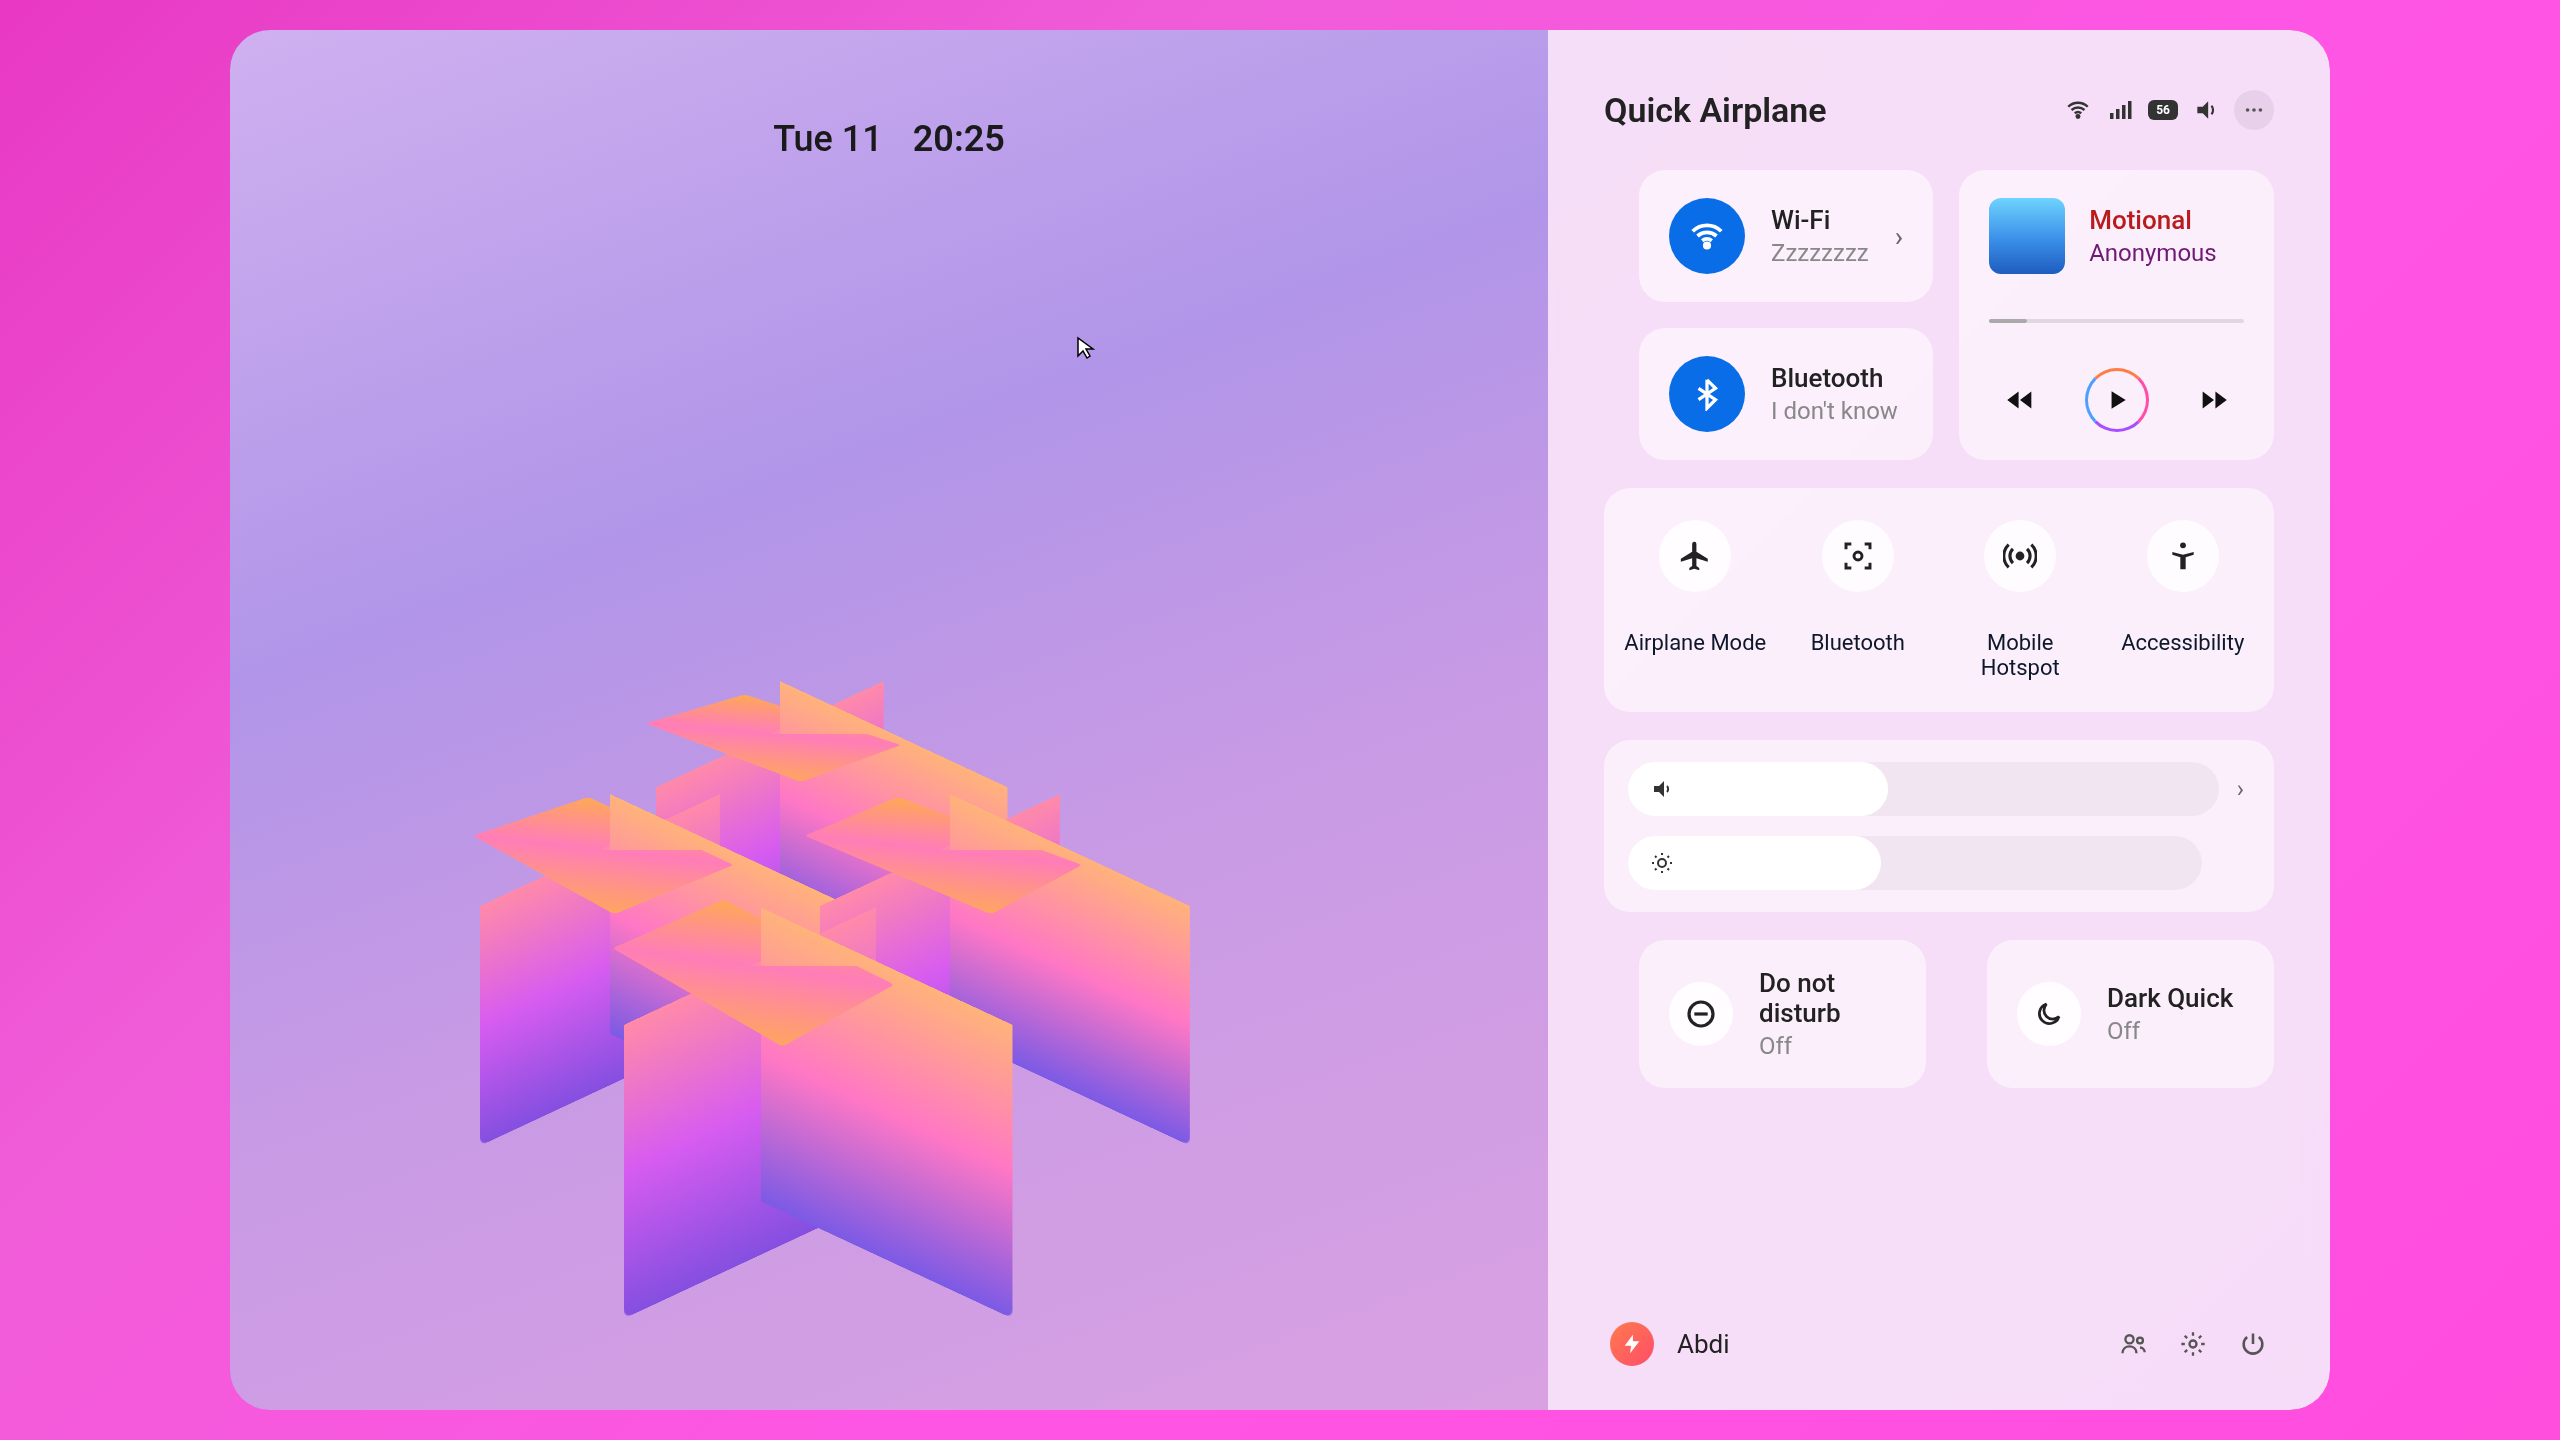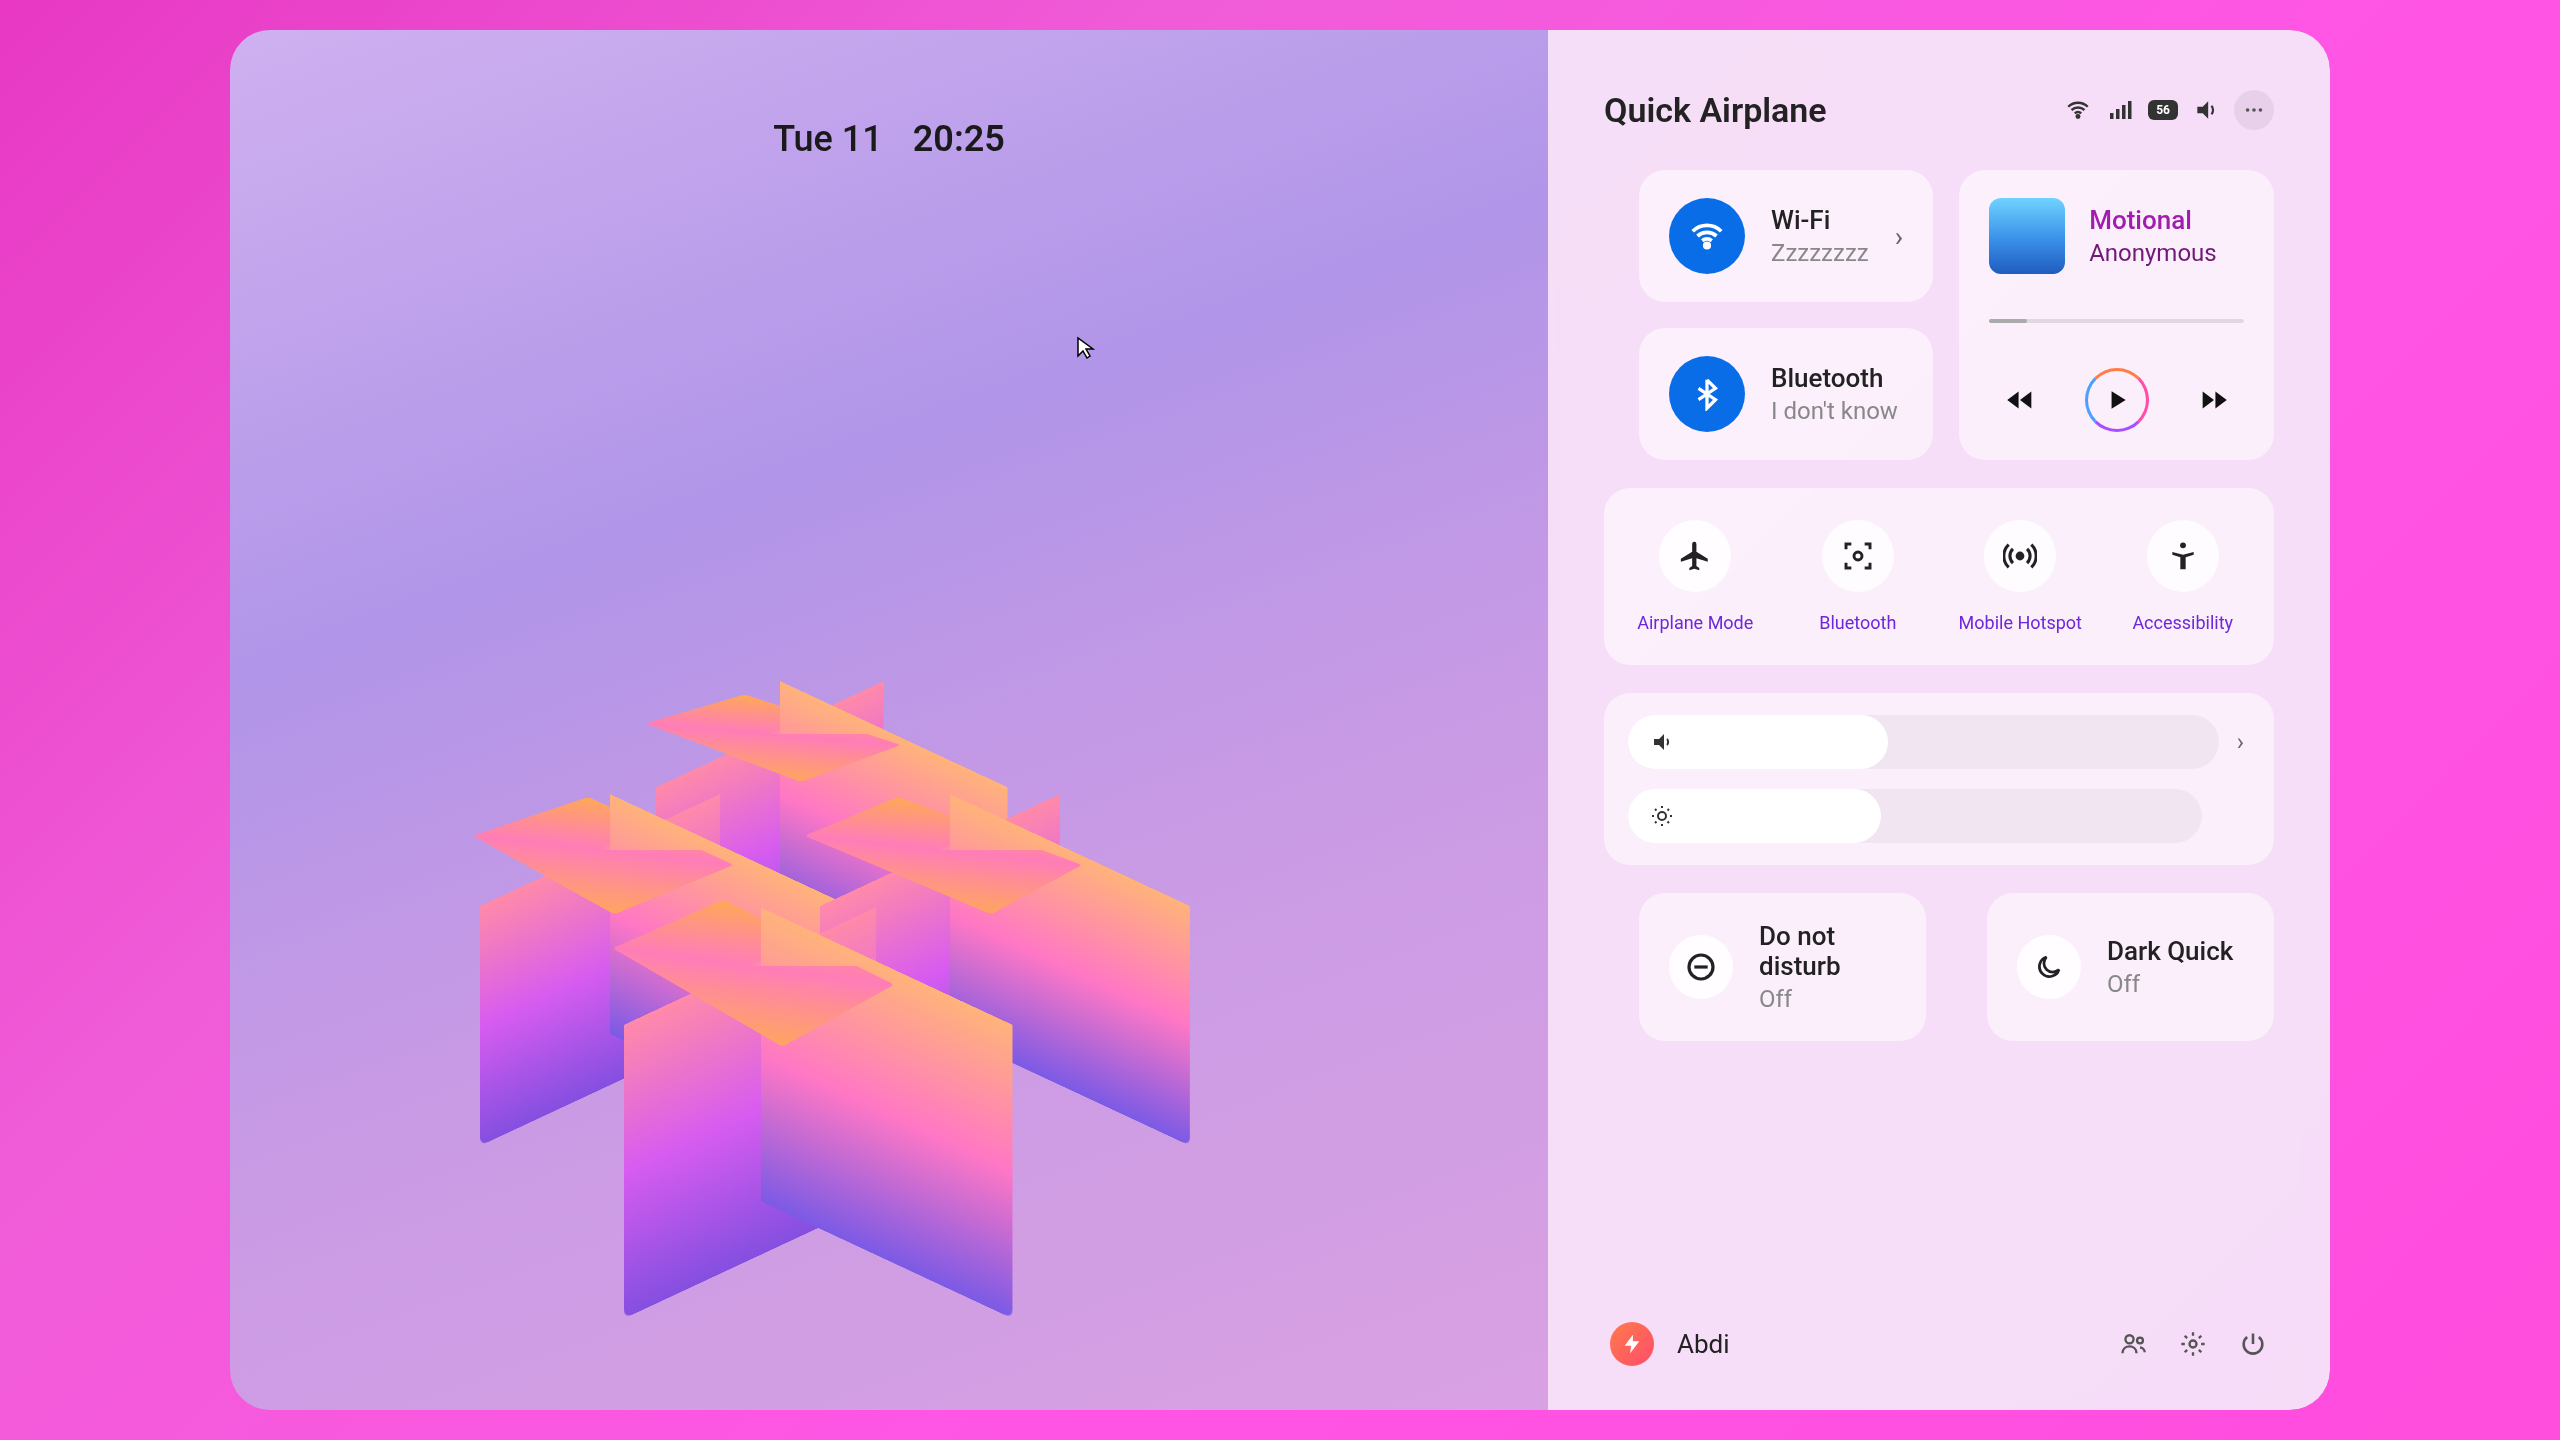--- a/index.html
+++ b/index.html
@@ -85,34 +85,34 @@
 .chev { color:#666; font-size:28px; }
 
 .media-card {
   flex:1; display:flex; flex-direction:column; justify-content:space-between;
 }
 .media-top { display:flex; gap:24px; align-items:center; }
 .album {
   width:76px; height:76px; border-radius:12px;
   background: linear-gradient(180deg,#6fd3ff 0%, #3a8fe8 55%, #1f5cbf 100%);
 }
-.media-track { font-size:26px; font-weight:500; color:#a21caf; }
+.media-track { font-size:26px; font-weight:500; color:#b91c1c; }
 .media-artist { font-size:24px; color:#701a75; margin-top:4px; }
 .media-progress { height:4px; background:rgba(0,0,0,0.1); border-radius:2px; margin:24px 0; position:relative; }
 .media-progress::after { content:''; position:absolute; left:0; top:0; height:100%; width:15%; background:#aaa; border-radius:2px; }
 .media-controls { display:flex; align-items:center; justify-content:center; gap:42px; }
 .mbtn { width:46px; height:46px; display:flex; align-items:center; justify-content:center; color:#111; }
 .play-ring { width:64px; height:64px; border-radius:50%; border:3px solid; border-color:#ff7d45 #ff4da8 #a84dff #4d9fff; display:flex; align-items:center; justify-content:center; }
 
 .quick-grid {
   display:flex; justify-content:space-around; padding:32px 10px;
 }
 .qitem { display:flex; flex-direction:column; align-items:center; gap:20px; width:150px; }
 .qcircle { width:72px; height:72px; border-radius:50%; background:rgba(255,255,255,0.85); display:flex; align-items:center; justify-content:center; color:#222; }
-.qlabel { font-size:18px; color:#6d28d9; text-align:center; }
+.qlabel { font-size:22px; color:#0f172a; text-align:center;margin-top:18px; }
 
 .sliders { padding:22px 24px; display:flex; flex-direction:column; gap:20px; }
 .slider-row { display:flex; align-items:center; gap:18px; }
 .strack { flex:1; height:54px; background:rgba(0,0,0,0.04); border-radius:27px; position:relative; }
 .sfill { position:absolute; left:0; top:0; height:100%; width:44%; background:#fff; border-radius:27px; display:flex; align-items:center; padding-left:22px; }
 .sicon { width:24px; height:24px; color:#333; }
 .sarrow { color:#666; font-size:24px; padding-right:6px; }
 
 .toggle-tile .circle-btn { width:64px; height:64px; }
 

